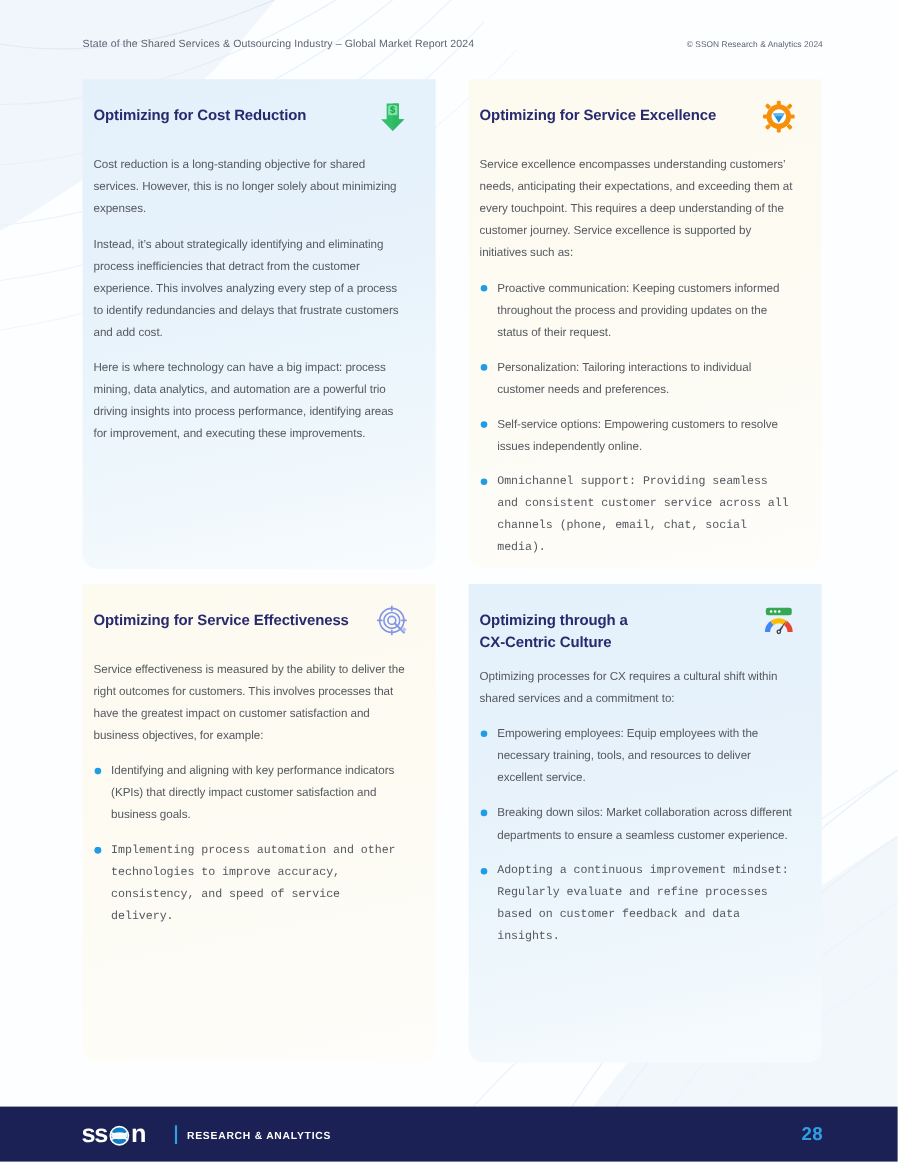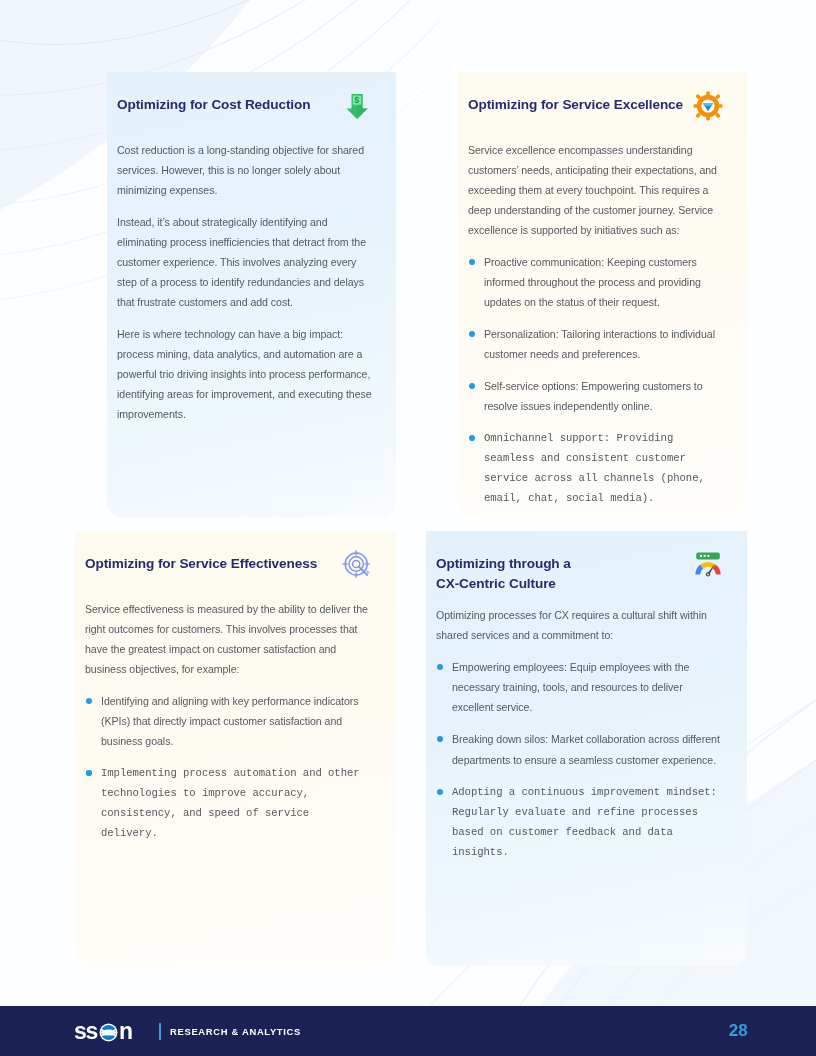--- a/index.html
+++ b/index.html
@@ -71,21 +71,21 @@
     border-radius: 0 0 14px 14px;
     padding: 22px 24px 26px 10px;
     position: relative;
   }
   .card.blue {
     background: linear-gradient(168deg, #e4f1fb 0%, #e7f2fb 42%, #eef7fc 72%, #f7fbfe 100%);
   }
   .card.cream {
     background: linear-gradient(168deg, #fdfaf0 0%, #fdfbf2 45%, #fdfcf6 75%, #fefdfa 100%);
   }
-  .card-row.row-1 .card { height: 445px; margin-left: 32px; }
+  .card-row.row-1 .card { height: 445px; }
   .card-row.row-2 .card { height: 435px; }
   .card-row.row-2 { margin-top: 14px; }
 
   .card-inner {
     position: relative;
   }
 
   .card-head {
     display: flex;
     align-items: flex-start;
@@ -208,20 +208,24 @@
   <path d="M816,1006 L816,760 C700,830 600,920 540,1006 Z" fill="#f1f6fb" opacity="0.9"></path>
   <path d="M816,700 C690,790 590,900 520,1006" stroke="#e4edf7" stroke-width="1.1" fill="none" opacity="0.9"></path>
   <path d="M816,760 C700,840 610,930 560,1006" stroke="#e8f0f8" stroke-width="1.1" fill="none" opacity="0.9"></path>
   <path d="M816,820 C720,885 650,945 610,1006" stroke="#ebf2fa" stroke-width="1.1" fill="none" opacity="0.85"></path>
   <path d="M816,880 C740,925 690,965 660,1006" stroke="#eef4fb" stroke-width="1" fill="none" opacity="0.8"></path>
   <path d="M430,1006 C520,910 640,810 816,700" stroke="#e7eff8" stroke-width="1.2" fill="none" opacity="0.75"></path>
 </svg>
 
 <div id="page">
 
+  <div id="running-header">
+    <div id="header-title">State of the Shared Services &amp; Outsourcing Industry – Global Market Report 2024</div>
+    <div id="header-copyright">© SSON Research &amp; Analytics 2024</div>
+  </div>
 
   <div id="card-grid">
 
     <div class="card-row row-1">
 
       <div class="card blue">
         <div class="card-inner">
           <div class="card-head">
             <div class="card-title">Optimizing for Cost Reduction</div>
             <div class="card-icon">

